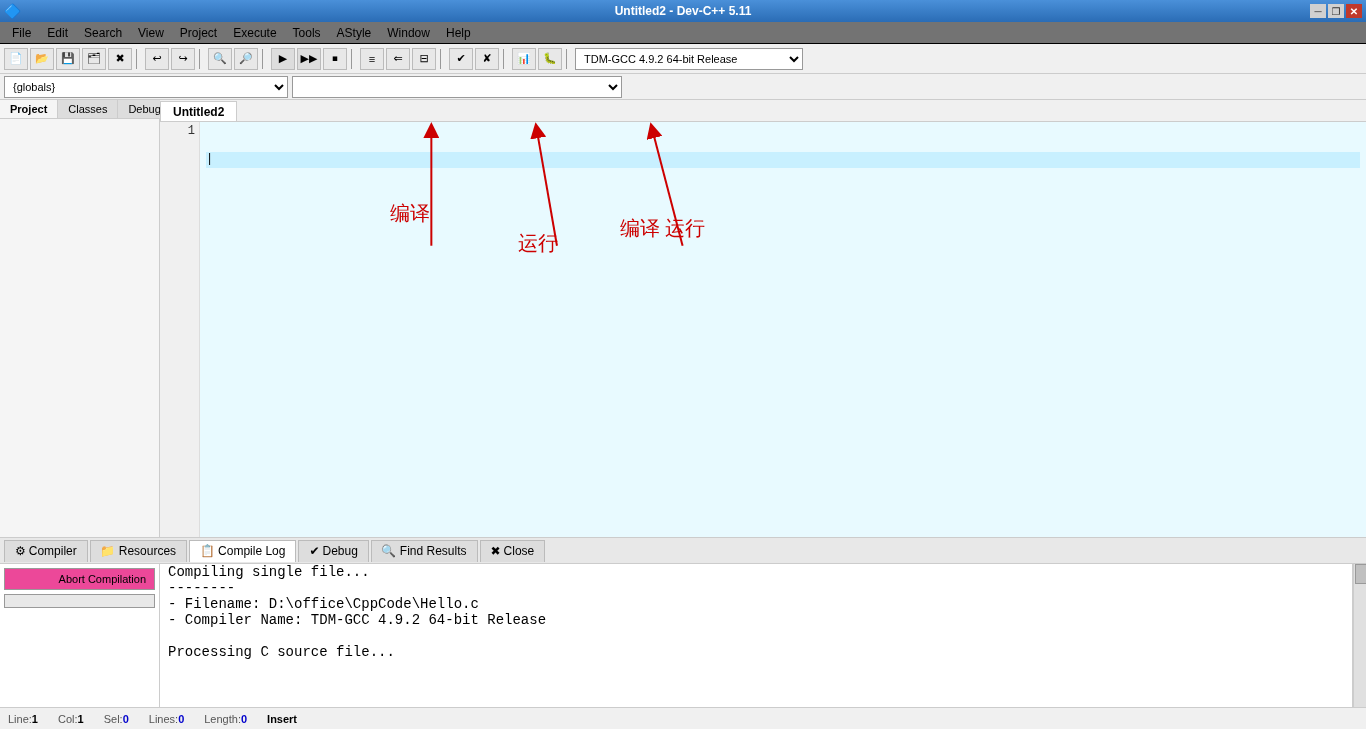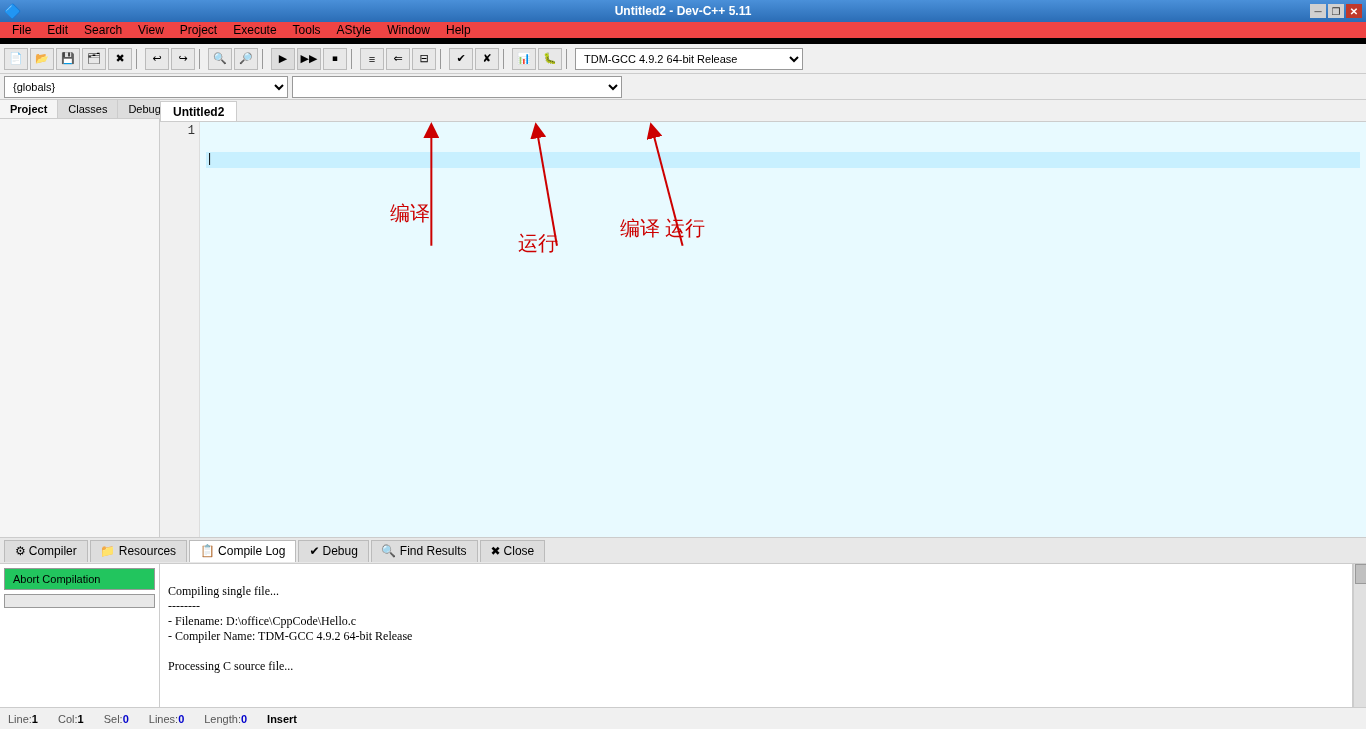--- a/index.html
+++ b/index.html
@@ -19,26 +19,26 @@
     #title-bar .title-left { display: flex; align-items: center; gap: 4px; }
     #title-bar .title-text { font-size: 12px; font-weight: bold; flex: 1; text-align: center; position: absolute; left: 50%; transform: translateX(-50%); }
     #title-bar .window-controls { display: flex; gap: 2px; }
     .win-btn { width: 16px; height: 14px; display: flex; align-items: center; justify-content: center; font-size: 10px; cursor: pointer; border: none; }
     .win-btn.minimize { background: #d0d0d0; color: #333; }
     .win-btn.restore { background: #d0d0d0; color: #333; }
     .win-btn.close { background: #c0392b; color: white; font-weight: bold; }
 
     
     #menu-bar {
-      background: #ef4444;
-      height: 22px;
-      display: flex;
-      align-items: center;
-      padding: 0 4px;
-      border-bottom: 6px solid #000000;
+      background: #737373;
+      height: 22px;
+      display: flex;
+      align-items: center;
+      padding: 0 4px;
+      border-bottom: 1px solid #000000;
       flex-shrink: 0;
     }
     .menu-item {
       padding: 2px 8px;
       cursor: pointer;
       font-size: 12px;
       color: #000;
     }
 
     
@@ -241,37 +241,37 @@
     #bottom-left {
       width: 160px;
       padding: 4px;
       border-right: 1px solid #ccc;
       display: flex;
       flex-direction: column;
       gap: 4px;
       flex-shrink: 0;
     }
     .abort-btn {
-      background: #22c55e;
+      background: #ec4899;
       border: 1px solid #999;
       padding: 4px 8px;
       font-size: 11px;
       cursor: pointer;
-      text-align: left;
+      text-align: right;
     }
     .progress-bar {
       height: 14px;
       border: 1px solid #999;
       background: #e8e8e8;
     }
     #bottom-log {
       flex: 1;
-      padding: 20px 8px;
-      font-family: Liberation Serif, serif;
-      font-size: 12px;
+      padding: 0 8px;
+      font-family: Liberation Mono, monospace;
+      font-size: 14px;
       overflow: auto;
       background: white;
       color: #000;
     }
     #bottom-scrollbar {
       width: 14px;
       background: #f0f0f0;
       border-left: 1px solid #ccc;
     }
 

